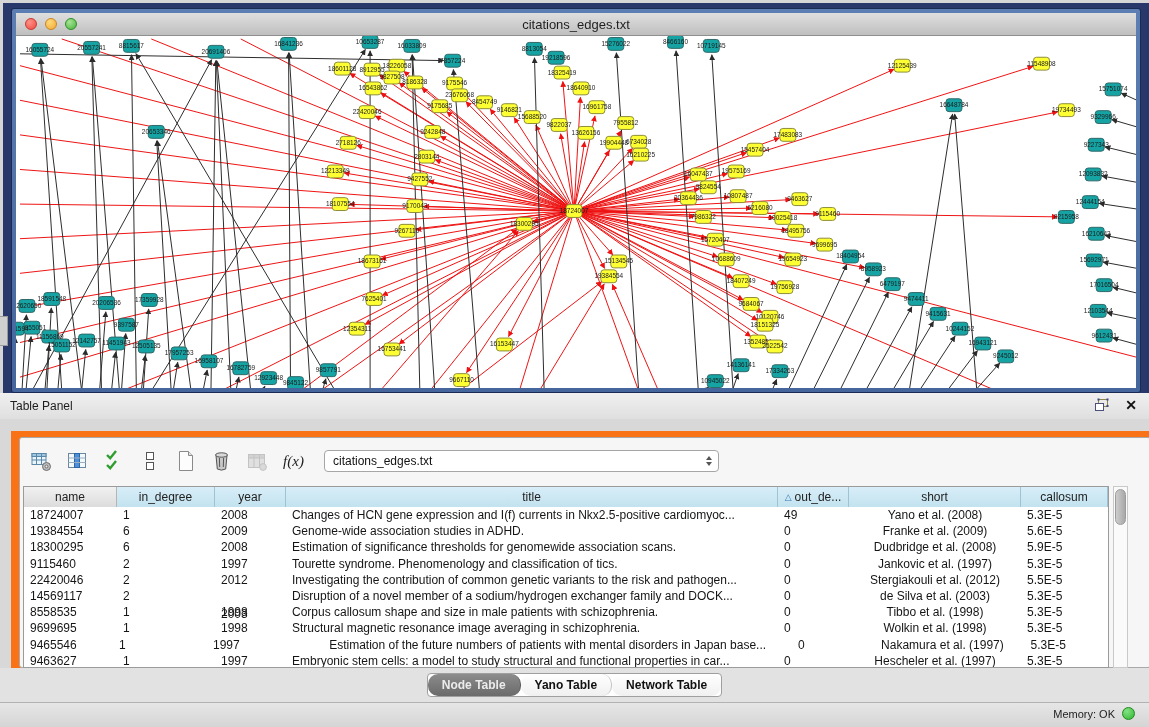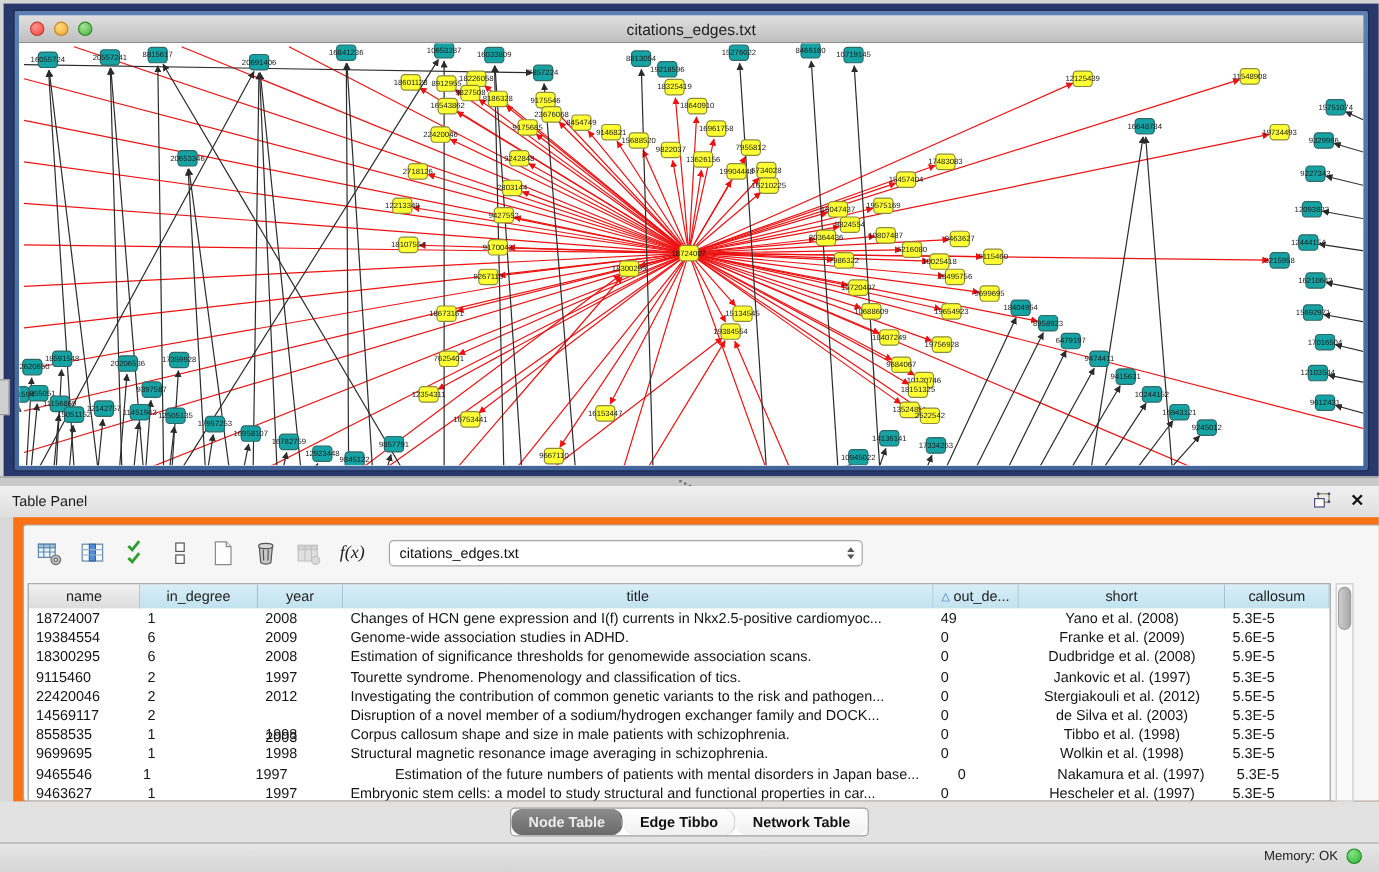--- a/index.html
+++ b/index.html
@@ -25,21 +25,21 @@
   .edge-tab{position:absolute;left:0;top:316px;width:7px;height:28px;background:#cfcfcf;
             border:1px solid #9a9a9a;border-left:none;}
 
   
   .divider{position:absolute;top:397px;left:0;width:1149px;height:8px;background:#c9c9c9;
            border-top:1px solid #979797;box-sizing:border-box;}
   .grip{position:absolute;left:566px;top:2px;width:2px;height:2px;background:#6f6f6f;
         box-shadow:4px 2px 0 #6f6f6f,8px 4px 0 #6f6f6f;}
 
   
-  .tp-head{position:absolute;top:405px;left:0;width:1149px;height:26px;
+  .tp-head{position:absolute;top:393px;left:0;width:1149px;height:26px;
            background:linear-gradient(#f0f0f0,#dfdfdf);display:flex;align-items:center;}
   .tp-title{margin-left:10px;font-size:12px;color:#1d1d1d;}
   .tp-icons{position:absolute;right:12px;top:5px;display:flex;gap:16px;align-items:center;}
   .close-x{font-size:14px;font-weight:bold;color:#111;line-height:14px;}
 
   
   .tp-body{position:absolute;top:431px;left:11px;width:1149px;height:237px;background:#f97316;}
   .panel{position:absolute;left:8px;top:6px;width:1132px;height:231px;background:#f6f6f6;
          border:1px solid #a9a9a9;border-radius:3px;box-sizing:border-box;}
   .toolbar{position:absolute;left:8px;top:6px;height:34px;display:flex;align-items:center;gap:9px;}
@@ -972,21 +972,21 @@
     </div>
     <div class="vscroll">
       <div class="thumb"></div>
     </div>
   </div>
 </div>
 
 <div class="tabsbar">
   <div class="seg">
     <div class="tab sel">Node Table</div>
-    <div class="tab">Edge Tibbo</div>
+    <div class="tab">Yano Table</div>
     <div class="tab">Network Table</div>
   </div>
 </div>
 
 <div class="status">
   <div class="mem">
     <span>Memory: OK</span>
     <span class="dot"></span>
   </div>
 </div>

